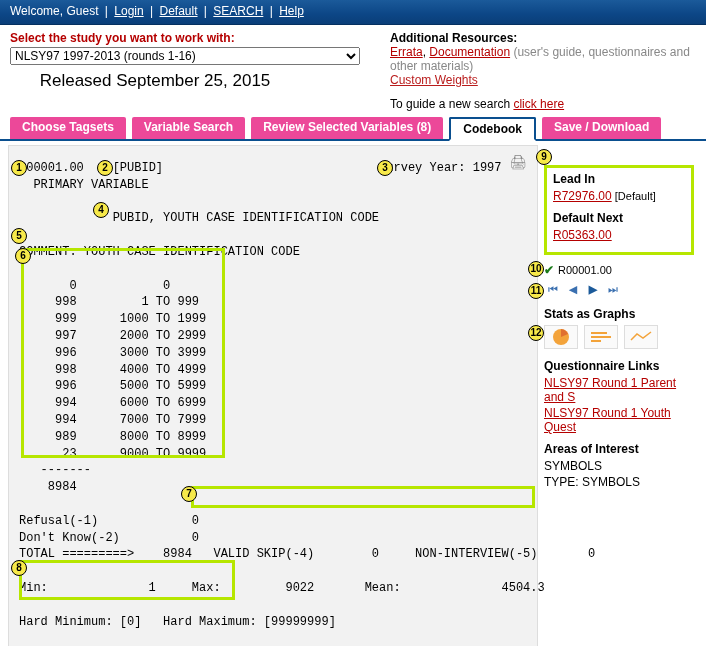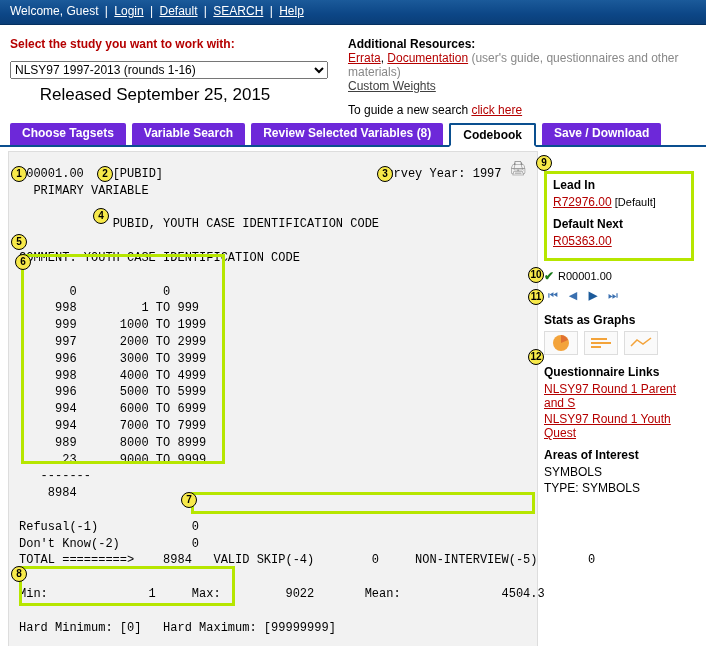--- a/index.html
+++ b/index.html
@@ -4,31 +4,31 @@
 <style>
   * { box-sizing: border-box; margin: 0; padding: 0; }
   body { font-family: Arial, Helvetica, sans-serif; font-size: 12px; width: 706px; background: #fff; color: #000; }
   a { color: #004488; text-decoration: underline; cursor: pointer; }
   .header { background: linear-gradient(#1b5a9a, #0c4686 60%, #0a3e78); color: #fff; padding: 4px 10px 6px 10px; display:flex; justify-content:space-between; align-items:flex-end; border-bottom:1px solid #053060;}
   .header h1 { font-size: 26px; font-weight: bold; font-style: italic; text-shadow: 1px 1px 0 #000; letter-spacing:0.5px;}
   .header h1 span { font-style: normal; }
   .head-links { font-size: 12px; }
   .head-links a, .head-links span { color:#fff; }
   .sep { padding:0 3px; }
-  .topbar { display:flex; padding: 12px 10px 2px 10px; gap: 18px; }
+  .topbar { display:flex; padding: 6px 10px 2px 10px; gap: 30px; }
   .topbar .left { flex: 0 0 320px; }
   .topbar .right { flex: 1; }
   .red-title { color: #b50000; font-weight: bold; font-size: 12px; }
-  select.study { width: 318px; margin-top:10px; font-size:12px;}
+  select.study { width: 350px; margin-top:2px; font-size:12px;}
   .released { text-align:center; font-size:17px; padding: 6px 0 4px 0; width:290px;}
   .gray { color: #888; }
   .startsearch { margin-top: 10px; font-size:12px;}
   .startsearch a { color:#b50000; }
   .tabrow { display:flex; padding: 0 10px; gap: 6px; border-bottom: 2px solid #0a4f8f; margin-top:4px;}
-  .tab { background:#6d28d9; color:#fff; padding:3px 12px; font-size:12px; font-weight:bold; border-radius:2px 2px 0 0; cursor:pointer;}
+  .tab { background:#ec4899; color:#fff; padding:3px 12px; font-size:12px; font-weight:bold; border-radius:2px 2px 0 0; cursor:pointer;}
   .tab.active { background:#fff; color:#000; border:2px solid #0a4f8f; border-bottom:2px solid #fff; margin-bottom:-2px;}
   .main { display:flex; padding: 4px 8px 10px 8px; gap:6px;}
   .content { background:#f2f2f2; border:1px solid #ddd; padding:14px 10px 10px 10px; width: 530px; position:relative;}
   .sidebar { width: 150px; padding-top: 4px; }
   pre.codebook { font-family: "Courier New", monospace; font-size: 12px; white-space: pre; line-height: 1.4; }
   .boxgreen { outline: 3px solid #b6e600; outline-offset: -1px; position:absolute; pointer-events:none;}
   .callout { position:absolute; width:16px; height:16px; border-radius:50%; background:#f7e94a; border:1px solid #000; font-size:10px; font-weight:bold; text-align:center; line-height:14px; z-index:5;}
   .side-h { font-weight:bold; font-size:12px; margin:8px 0 3px 0; }
   .side-link { color:#b50000; text-decoration:underline; font-size:12px; display:block; margin:2px 0;}
   .navbtns { display:flex; gap:2px; margin:4px 0 10px 0;}
@@ -66,21 +66,21 @@
     </select>
     <div class="released">Released September 25, 2015</div>
   </div>
   <div class="right">
     <div class="red-title" style="color:#000;">Additional Resources:</div>
     <div>
       <a class="resources" style="color:#b50000">Errata</a>,
       <a class="resources" style="color:#b50000">Documentation</a>
       <span class="gray">(user's guide, questionnaires and other materials)</span>
     </div>
-    <div><a style="color:#404040">Custom Weights</a></div>
+    <div><a style="color:#b91c1c">Custom Weights</a></div>
     <div class="startsearch">
       <span>To guide a new search </span><a>click here</a>
     </div>
   </div>
 </div>
 
 <div class="tabrow">
   <div class="tab">Choose Tagsets</div>
   <div class="tab">Variable Search</div>
   <div class="tab">Review Selected Variables (8)</div>
@@ -158,21 +158,21 @@
       <div class="navbtns">
         <div class="navbtn">⏮</div>
         <div class="navbtn">◀</div>
         <div class="navbtn" style="color:#1b5a9a;font-weight:bold">▶</div>
         <div class="navbtn">⏭</div>
       </div>
     </div>
 
     <div class="side-h">Stats as Graphs</div>
     <div style="position:relative">
-      <div class="callout" style="left:-16px; top:18px;">12</div>
+      <div class="callout" style="left:-16px; top:0;">12</div>
       <div class="graphrow">
         <div class="graphbtn">
             <svg width="18" height="18">
               <circle cx="9" cy="9" r="8" fill="#f3a33a"></circle>
               <path d="M9 9 L9 1 A8 8 0 0 1 16 6 Z" fill="#e07030"></path>
             </svg>
           </div>
         <div class="graphbtn">
             <svg width="20" height="14">
               <rect x="0" y="2" width="16" height="2" fill="#f3a33a"></rect>

